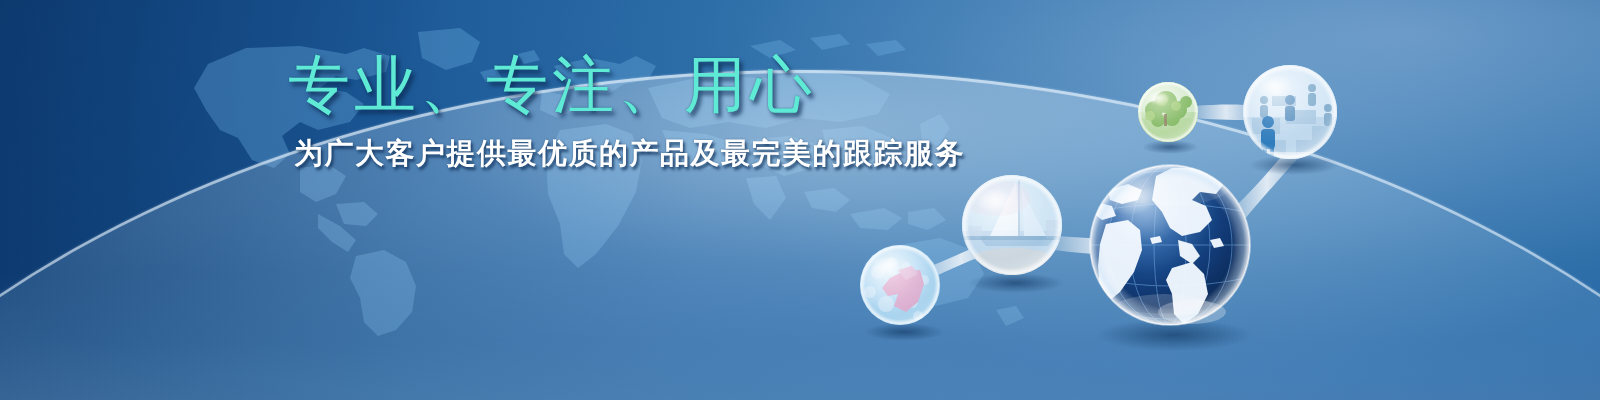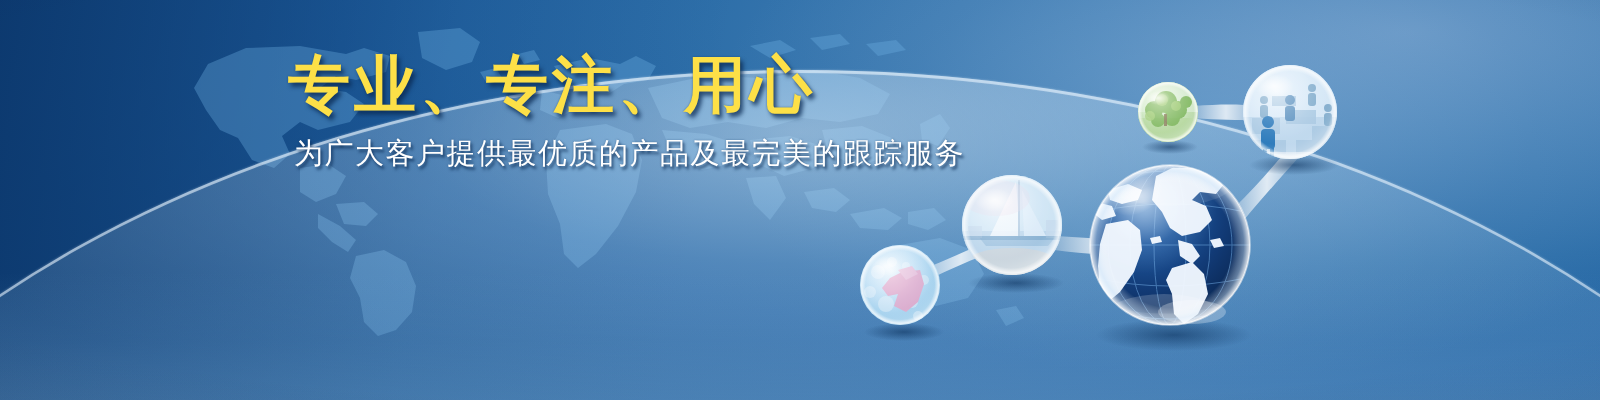--- a/index.html
+++ b/index.html
@@ -64,29 +64,29 @@
   .horizon-haze{
     position:absolute;left:0;bottom:0;width:1600px;height:128px;
     background:linear-gradient(to top, rgba(120,172,214,.30) 0%, rgba(104,158,205,.14) 46%, rgba(90,148,198,0) 100%);
   }
 
   
   .text-block{position:absolute;left:288px;top:52px;width:760px;}
   .headline{
     margin:0;
     font-size:62px;line-height:1.08;
-    font-weight:bold;color:#fde047;
+    font-weight:normal;color:#5eead4;
     letter-spacing:4px;
     text-shadow:3px 4px 4px rgba(9,40,80,.75), 0 0 2px rgba(16,56,104,.55);
     white-space:nowrap;
   }
   .subline{
     margin:16px 0 0 6px;
     font-size:29px;line-height:1.25;
-    font-weight:normal;color:#ffffff;
+    font-weight:bold;color:#ffffff;
     letter-spacing:1.5px;
     text-shadow:2px 3px 3px rgba(9,40,80,.72), 0 0 2px rgba(16,56,104,.5);
     white-space:nowrap;
   }
 
   
   .cluster{position:absolute;left:820px;top:40px;width:640px;height:340px;}
   .cluster svg{width:100%;height:100%;display:block;overflow:visible;}
 </style>
 </head>

